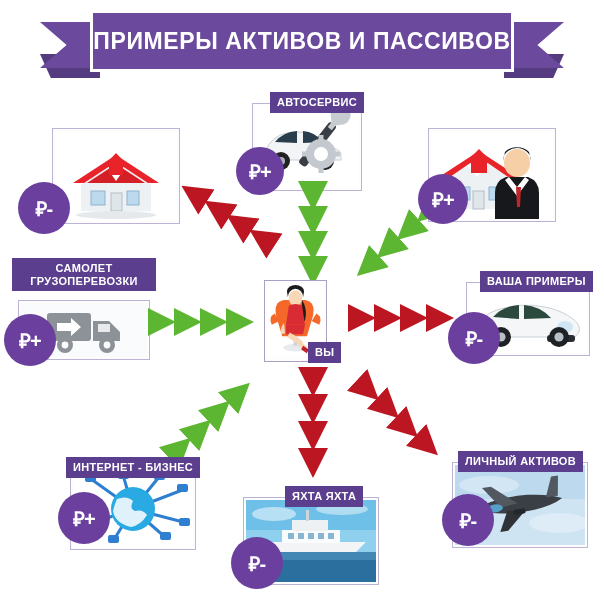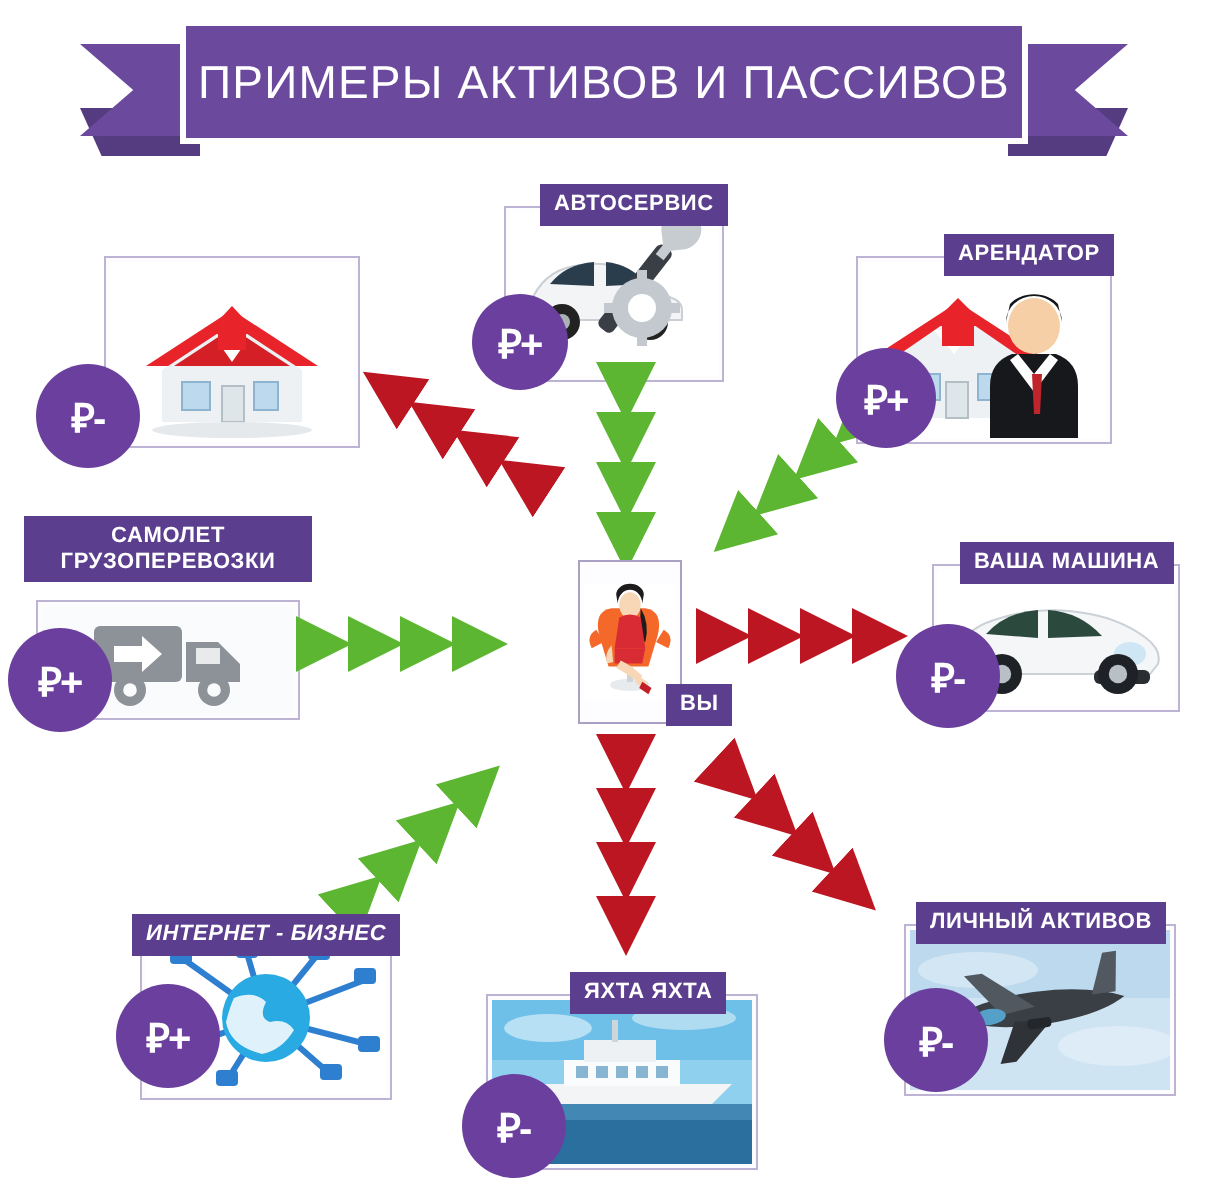--- a/index.html
+++ b/index.html
@@ -20,21 +20,21 @@
   .ribbon-fold{position:absolute;top:44px;width:60px;height:24px;background:#553c80;}
   .ribbon-fold.left{left:40px;clip-path:polygon(0 0,100% 0,100% 100%,18% 100%);}
   .ribbon-fold.right{right:40px;clip-path:polygon(0 0,100% 0,82% 100%,0 100%);}
   .ribbon-body{
     position:absolute;left:90px;top:0;width:424px;height:62px;
     background:#6b4a9e;
     display:flex;align-items:center;justify-content:center;
     box-sizing:border-box;border:3px solid #ffffff;
   }
   .ribbon-title{
-    color:#ffffff;font-size:23px;font-weight:normal;letter-spacing:.6px;
+    color:#ffffff;font-size:23px;font-weight:bold;letter-spacing:.6px;
     white-space:nowrap;text-align:center;
   }
 
   
   .card{position:absolute;box-sizing:border-box;}
   .card-frame{
     position:absolute;inset:0;
     border:1px solid #bdb3d4;background:#fdfdff;
   }
   .card-photo{position:absolute;inset:3px;overflow:hidden;}
@@ -189,21 +189,20 @@
         <polygon points="34,32 48,18 62,32 56,32 56,42 40,42 40,32" fill="#e8232a"></polygon>
         <g transform="translate(86,28)">
           <ellipse cx="0" cy="4" rx="13" ry="14" fill="#f6cfa6"></ellipse>
           <path d="M-14 2 a14 13 0 0 1 28 0 l-2 -9 a14 10 0 0 0 -24 0 z" fill="#14161a"></path>
           <path d="M-22 62 l0 -28 q0 -12 11 -16 l22 0 q11 4 11 16 l0 28 z" fill="#16181c"></path>
           <path d="M-8 18 l8 10 l8 -10 l4 3 l-12 16 l-12 -16 z" fill="#ffffff"></path>
           <path d="M-1 28 l5 0 l-1 20 l-3 0 z" fill="#c0252c"></path>
         </g>
       </svg>
     </div>
-    <div class="card-label" style="left:44px;top:-11px;">АРЕНДАТОР</div>
     <div class="badge" style="left:-10px;top:46px;width:50px;height:50px;">₽+</div>
   </div>
 
   <div class="card" style="left:18px;top:300px;width:132px;height:60px;">
     <div class="card-frame"></div>
     <div class="card-photo">
       <svg viewBox="0 0 126 54" width="100%" height="100%">
         <rect width="126" height="54" fill="#fafbfc"></rect>
         <rect x="26" y="10" width="44" height="28" rx="3" fill="#8d9298"></rect>
         <path d="M72 18 l16 0 l11 11 l0 9 l-27 0 z" fill="#8d9298"></path>
@@ -229,21 +228,21 @@
         <path d="M24 32 q10 -11 26 -12 l0 14 z" fill="#2b4a3d"></path>
         <path d="M55 34 l0 -14 q16 1 27 13 z" fill="#2b4a3d"></path>
         <ellipse cx="96" cy="42" rx="8" ry="6" fill="#cfe6f5"></ellipse>
         <rect x="78" y="50" width="28" height="7" rx="3" fill="#2a2d31"></rect>
         <circle cx="32" cy="52" r="10" fill="#1e2125"></circle>
           <circle cx="32" cy="52" r="4.6" fill="#b8bfc5"></circle>
         <circle cx="90" cy="52" r="10" fill="#1e2125"></circle>
           <circle cx="90" cy="52" r="4.6" fill="#b8bfc5"></circle>
       </svg>
     </div>
-    <div class="card-label" style="left:14px;top:-11px;">ВАША МАШИНА</div>
+    <div class="card-label" style="left:14px;top:-11px;">ВАША ПРИМЕРЫ</div>
     <div class="badge" style="left:-18px;top:30px;width:52px;height:52px;">₽-</div>
   </div>
 
   <div class="card" style="left:70px;top:468px;width:126px;height:82px;">
     <div class="card-frame"></div>
     <div class="card-photo">
       <svg viewBox="0 0 120 76" width="100%" height="100%">
         <rect width="120" height="76" fill="#ffffff"></rect>
         <g stroke="#2f7fd0" stroke-width="3" fill="none">
           <path d="M60 38 L18 8"></path>
@@ -262,21 +261,21 @@
             <rect x="104" y="13" width="11" height="8" rx="2"></rect>
           <rect x="8" y="49" width="11" height="8" rx="2"></rect>
             <rect x="35" y="64" width="11" height="8" rx="2"></rect>
           <rect x="87" y="61" width="11" height="8" rx="2"></rect>
             <rect x="106" y="47" width="11" height="8" rx="2"></rect>
         </g>
         <circle cx="60" cy="38" r="22" fill="#2aaae2"></circle>
         <path d="M44 28 q10 -4 16 2 q-4 8 2 10 q8 -2 12 4 q-6 10 -16 12 q-16 -4 -18 -16 q2 -8 4 -12z" fill="#ffffff" opacity=".85"></path>
       </svg>
     </div>
-    <div class="card-label" style="left:-4px;top:-11px;font-style:italic;">ИНТЕРНЕТ - БИЗНЕС</div>
+    <div class="card-label" style="left:-4px;top:-11px;">ИНТЕРНЕТ - БИЗНЕС</div>
     <div class="badge" style="left:-12px;top:24px;width:52px;height:52px;">₽+</div>
   </div>
 
   <div class="card" style="left:243px;top:497px;width:136px;height:88px;">
     <div class="card-frame"></div>
     <div class="card-photo">
       <svg viewBox="0 0 130 82" width="100%" height="100%">
         <rect width="130" height="82" fill="#8fd0ef"></rect>
         <rect y="0" width="130" height="30" fill="#6fc0e8"></rect>
         <ellipse cx="28" cy="14" rx="22" ry="7" fill="#ffffff" opacity=".5"></ellipse>
@@ -315,21 +314,21 @@
           <path d="M92 36 l8 -20 l7 0 l-3 20 z" fill="#52585f"></path>
           <ellipse cx="40" cy="40" rx="8" ry="4" fill="#55a0c9"></ellipse>
           <rect x="58" y="44" width="12" height="5" rx="2" fill="#23262a"></rect>
         </g>
       </svg>
     </div>
     <div class="card-label" style="left:6px;top:-11px;">ЛИЧНЫЙ АКТИВОВ</div>
     <div class="badge" style="left:-10px;top:32px;width:52px;height:52px;">₽-</div>
   </div>
 
-  <div class="card" style="left:289px;top:280px;width:52px;height:82px;z-index:8;">
+  <div class="card" style="left:264px;top:280px;width:63px;height:82px;z-index:8;">
     <div class="card-frame" style="border:1px solid #a9a0c4;"></div>
     <div class="card-photo">
       <svg viewBox="0 0 60 76" width="100%" height="100%">
         <rect width="60" height="76" fill="#ffffff"></rect>
         <path d="M10 34 q-4 -16 8 -18 l22 0 q12 2 8 18 l-6 20 l-26 0 z" fill="#f4692a"></path>
         <path d="M8 30 q-7 4 -3 12 l8 -4 z" fill="#f4692a"></path>
         <path d="M52 30 q7 4 3 12 l-8 -4 z" fill="#f4692a"></path>
         <ellipse cx="30" cy="66" rx="13" ry="4" fill="#e8ebee"></ellipse>
         <rect x="28" y="54" width="4" height="10" fill="#cfd4d8"></rect>
         <ellipse cx="30" cy="14" rx="7" ry="8.5" fill="#f7d7b6"></ellipse>

